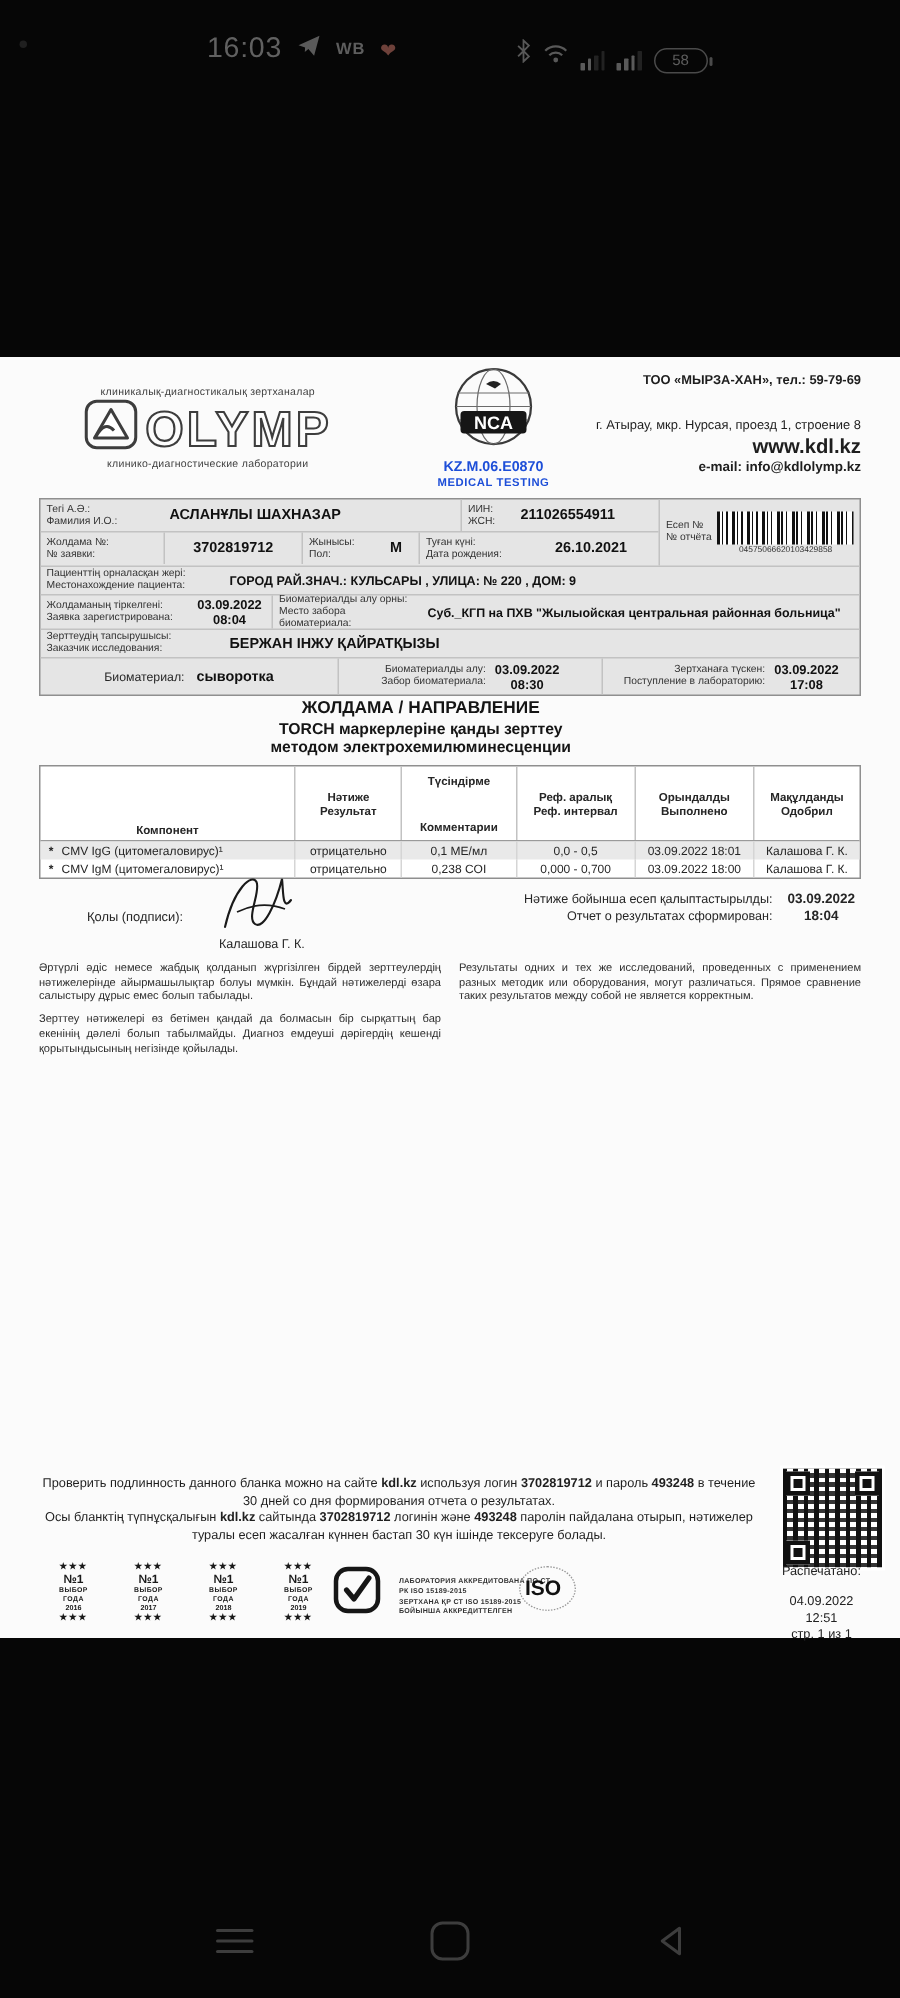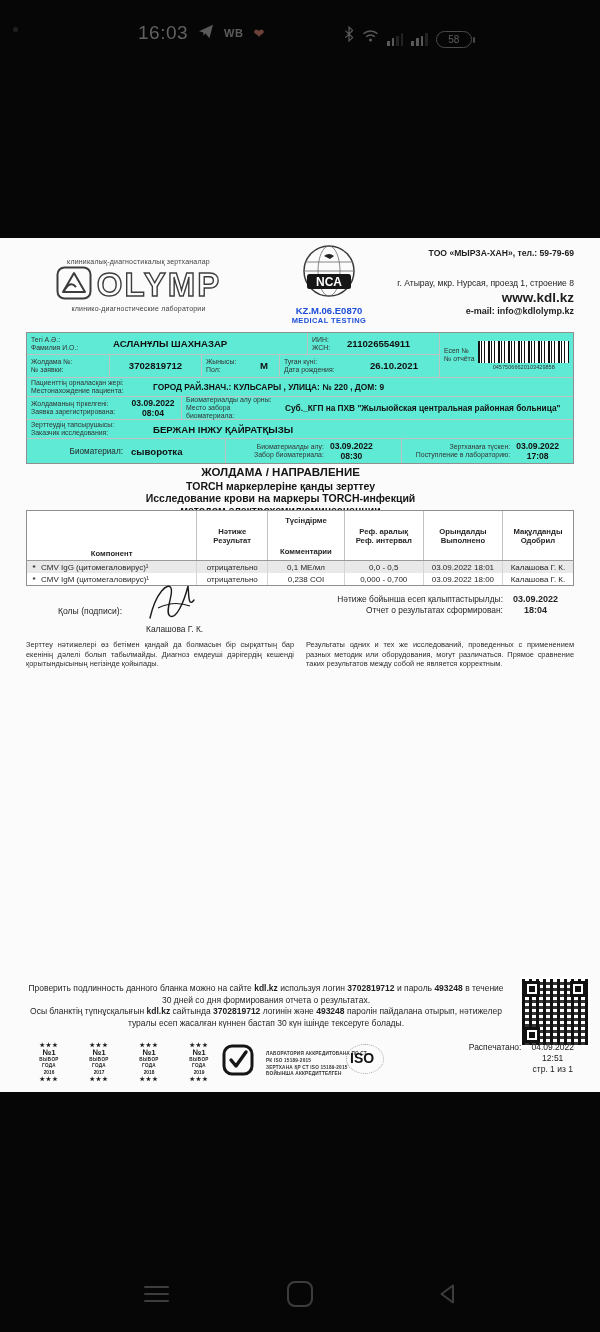--- a/index.html
+++ b/index.html
@@ -32,21 +32,21 @@
   .brand-name { font-size:33px; font-weight:bold; line-height:34px; letter-spacing:2px;
                 color:#8f8f8f; -webkit-text-fill-color:#fdfdfd; -webkit-text-stroke:1.4px #3d3d3d; }
   .nca { position:absolute; left:248px; top:0; width:110px; text-align:center; color:#1d4ed8; }
   .nca-code { font-size:9.5px; font-weight:bold; margin-top:1px; }
   .nca-label { font-size:7.5px; font-weight:bold; letter-spacing:0.4px; }
   .header-right { position:absolute; right:0; top:4px; width:190px; text-align:right; font-size:8.6px; color:#1e1e1e; }
   .hr-company { font-weight:bold; font-weight:600; margin-bottom:20px; }
   .hr-website { font-size:13.5px; font-weight:bold; margin-top:2px; }
   .hr-email { font-size:9px; font-weight:bold; margin-top:1px; }
   
-  .ptable { position:absolute; top:94px; left:26px; width:548px; border:1px solid #8f8f8f; background:#5eead4; }
+  .ptable { position:absolute; top:94px; left:26px; width:548px; border:1px solid #8f8f8f; background:#e5e5e5; }
   .prow { display:flex; align-items:stretch; border-top:1px solid #c2c2c2; }
   .prow.first { border-top:none; }
   .pcell { padding:1px 4px; border-left:1px solid #c2c2c2; display:flex; }
   .pcell.nb { border-left:none; }
   .lbl { color:#333; font-size:6.9px; line-height:8px; display:flex; flex-direction:column; justify-content:center; }
   .val { font-weight:bold; font-size:9.6px; color:#111; display:flex; align-items:center; }
   .vstack { flex-direction:column; justify-content:center; line-height:10px; align-items:center; }
   .barcode-bars { height:22px; background:repeating-linear-gradient(90deg,#111 0 2px,#fff 2px 3px,#111 3px 4px,#fff 4px 6px,#111 6px 7px,#fff 7px 10px); }
   .barcode-num { font-size:5.6px; text-align:center; color:#333; margin-top:1px; }
   
@@ -64,21 +64,21 @@
   .rrow.alt { background:#e9e9e9; }
   .c1{width:31%;} .c2{width:13%;} .c3{width:14%;gap:22px;} .c4{width:14.5%;} .c5{width:14.5%;} .c6{width:13%;}
   .marker { width:14px; text-align:center; font-weight:bold; flex:none; }
   .methods { border-top:1px solid #9a9a9a; padding:2px 6px 3px 6px; font-size:7.6px; line-height:9.5px; color:#222; }
   .methods .ml { font-weight:bold; font-style:italic; }
   
   .sig { position:absolute; top:340px; left:26px; width:548px; height:62px; }
   .sig-label { position:absolute; left:32px; top:28px; font-size:8.6px; }
   .sig-script { position:absolute; left:118px; top:0; }
   .sig-name { position:absolute; left:120px; top:46px; font-size:8.4px; }
-  .sig-right { position:absolute; right:16px; top:16px; display:flex; gap:10px; }
+  .sig-right { position:absolute; right:4px; top:16px; display:flex; gap:10px; }
   .sig-right .lbls { text-align:right; font-size:8.4px; line-height:11px; }
   .sig-right .vals { font-weight:bold; font-size:9px; line-height:11px; text-align:center; }
   
   .disc { position:absolute; top:402px; left:26px; width:548px; display:flex; gap:12px;
           font-size:7.4px; line-height:9.7px; text-align:justify; color:#2d2d2d; }
   .disc .col { flex:1; }
   .disc p { margin-bottom:5px; }
   
   .verify { position:absolute; top:745px; left:26px; width:480px; text-align:center; font-size:8.5px; line-height:11.5px; color:#1f1f1f; }
   .verify .b { font-weight:bold; }
@@ -95,21 +95,21 @@
   .badge { width:42px; height:46px; text-align:center; color:#1a1a1a; font-weight:bold; line-height:6px; padding-top:2px; }
   .badge .stars { font-size:6px; letter-spacing:1px; }
   .badge .no1 { font-size:8px; margin:2px 0 1px; }
   .badge .t { font-size:4.6px; letter-spacing:0.3px; }
   .badge .yr { font-size:4.8px; margin-top:1px; }
   .check { position:absolute; left:196px; top:6px; }
   .accred { position:absolute; left:240px; top:13px; width:106px; font-size:4.7px; line-height:6.8px;
             color:#333; text-transform:uppercase; font-weight:bold; letter-spacing:0.2px; }
   .iso { position:absolute; left:324px; top:12px; font-size:14px; font-weight:bold; color:#111; }
   .iso::before { content:""; position:absolute; left:-4px; top:-6px; width:36px; height:28px; border:1px dotted #999; border-radius:50%; }
-  .printed { position:absolute; right:0px; top:4px; display:flex; gap:10px; font-size:8.5px; color:#222; }
+  .printed { position:absolute; right:0px; top:4px; display:flex; gap:10px; font-size:8.5px; color:#222;flex-direction:column; }
   .printed .pv { text-align:center; line-height:11px; }
   
   .nav-menu { position:absolute; left:144px; top:1286px; width:25px; height:16px; display:flex; flex-direction:column; justify-content:space-between; }
   .nav-menu i { display:block; height:2px; background:#3d3d3d; border-radius:1px; }
   .nav-home { position:absolute; left:287px; top:1281px; width:26px; height:26px; border:2px solid #3d3d3d; border-radius:8px; }
   .nav-back { position:absolute; left:437px; top:1283px; }
 </style>
 </head>
 <body>
 
@@ -280,21 +280,20 @@
           <span>03.09.2022</span>
             <span>17:08</span>
         </span>
       </div>
     </div>
   </div>
 
   <div class="title-block">
     <div class="title-main">ЖОЛДАМА / НАПРАВЛЕНИЕ</div>
     <div class="title-sub">TORCH маркерлеріне қанды зерттеу</div>
-    <div class="title-sub">Исследование крови на маркеры TORCH-инфекций</div>
     <div class="title-sub">методом электрохемилюминесценции</div>
   </div>
 
   <div class="rtable">
     <div class="rhead">
       <div class="c1">
           <span>Компонент</span>
           <span></span>
         </div>
       <div class="c2">
@@ -358,20 +357,21 @@
       </div>
       <div class="vals">
         <div>03.09.2022</div>
         <div>18:04</div>
       </div>
     </div>
   </div>
 
   <div class="disc">
     <div class="col">
+      <p>Әртүрлі әдіс немесе жабдық қолданып жүргізілген бірдей зерттеулердің нәтижелерінде айырмашылықтар болуы мүмкін. Бұндай нәтижелерді өзара салыстыру дұрыс емес болып табылады.</p>
       <p>Зерттеу нәтижелері өз бетімен қандай да болмасын бір сырқаттың бар екенінің дәлелі болып табылмайды. Диагноз емдеуші дәрігердің кешенді қорытындысының негізінде қойылады.</p>
     </div>
     <div class="col">
       <p>Результаты одних и тех же исследований, проведенных с применением разных методик или оборудования, могут различаться. Прямое сравнение таких результатов между собой не является корректным.</p>
     </div>
   </div>
 
   <div class="verify">
     <span>Проверить подлинность данного бланка можно на сайте </span><span class="b">kdl.kz</span><span> используя логин </span><span class="b">3702819712</span><span> и пароль </span><span class="b">493248</span><span> в течение 30 дней со дня формирования отчета о результатах.</span><br>
     <span>Осы бланктің түпнұсқалығын </span><span class="b">kdl.kz</span><span> сайтында </span><span class="b">3702819712</span><span> логинін және </span><span class="b">493248</span><span> паролін пайдалана отырып, нәтижелер туралы есеп жасалған күннен бастап 30 күн ішінде тексеруге болады.</span>

